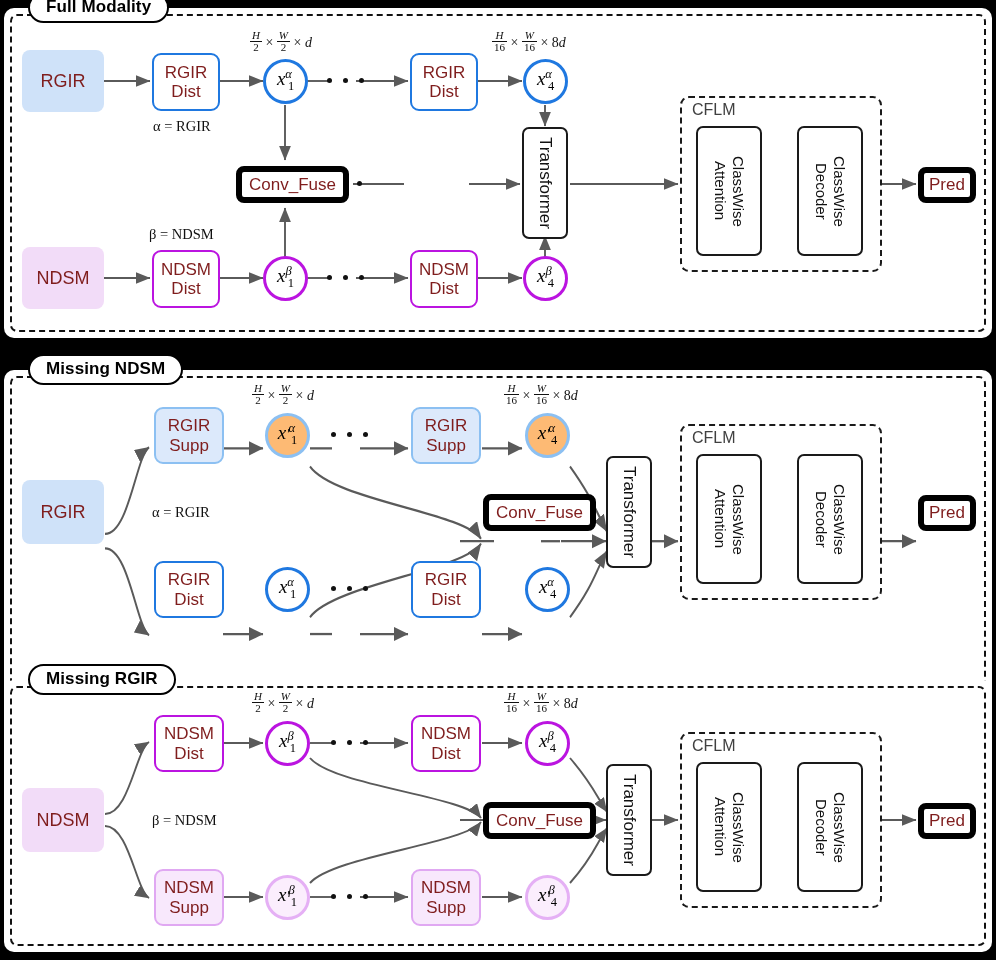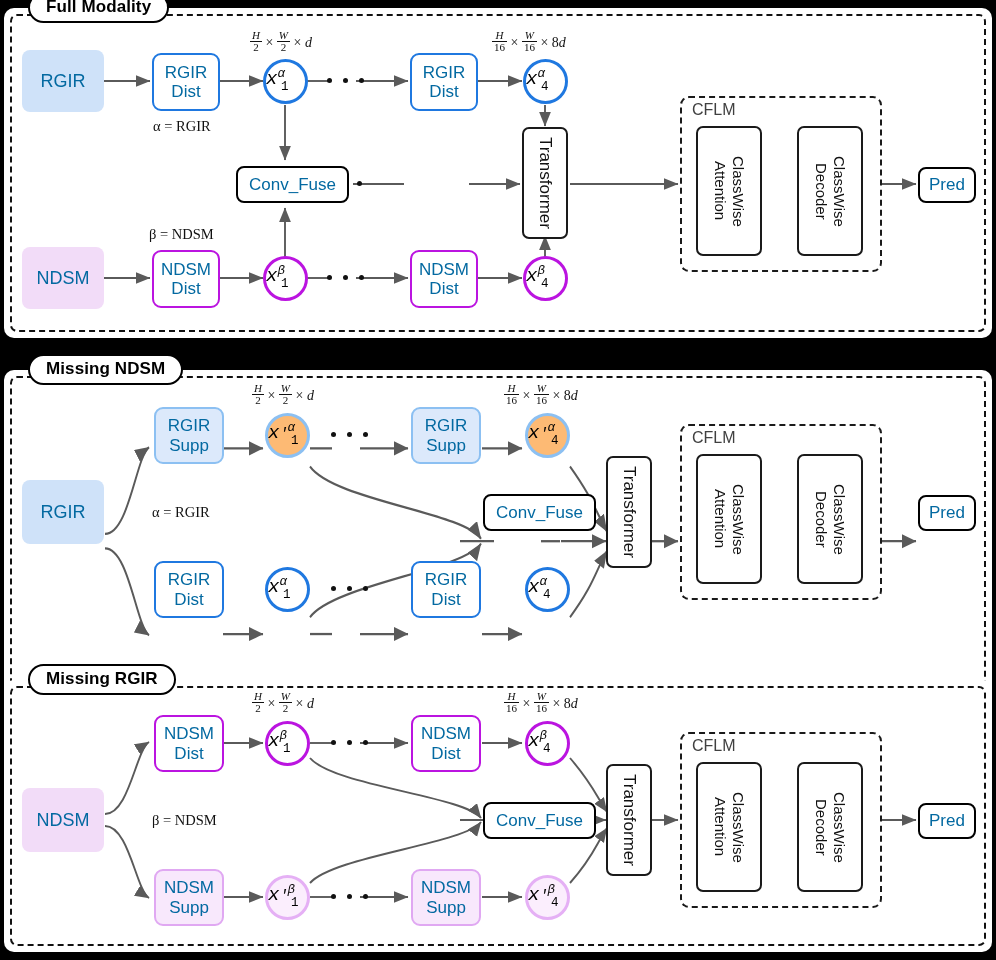--- a/index.html
+++ b/index.html
@@ -24,41 +24,41 @@
     padding:3px 16px 4px 16px;
     font-size:17px;font-weight:bold;color:#000;
     letter-spacing:.1px;z-index:30;white-space:nowrap;
   }
   .stage{position:absolute;inset:0;}
 
   
   .node{
     position:absolute;box-sizing:border-box;
     display:flex;flex-direction:column;align-items:center;justify-content:center;
-    font-size:17px;color:#0369a1;line-height:1.12;text-align:center;
+    font-size:17px;color:#7f1d1d;line-height:1.12;text-align:center;
     background:#fff;
   }
   .inputblk{border-radius:8px;border:none;font-size:18px;}
   .in-rgir{background:#cfe2f9;}
   .in-ndsm{background:#f2dcf8;}
 
   .mod{border-radius:9px;border-width:2.6px;border-style:solid;}
   .mod.blue{border-color:#1f78e0;background:#fff;}
   .mod.purple{border-color:#bb14e0;background:#fff;}
   .mod.blue-supp{border-color:#8cc0f2;background:#dce9fb;}
   .mod.purple-supp{border-color:#e0a8f2;background:#f8e8fc;}
 
-  .plain{border:2px solid #000000;border-radius:8px;font-size:17px;}
+  .plain{border:6px solid #000000;border-radius:8px;font-size:17px;}
 
   
   .circ{
     position:absolute;border-radius:50%;box-sizing:border-box;
-    display:flex;align-items:center;
+    display:flex;align-items:center;justify-content:center;
     background:#fff;border-width:3px;border-style:solid;
-    font-family:Liberation Mono, monospace;
+    font-family:Liberation Serif, serif;
   }
   .circ.blue{border-color:#1f78e0;}
   .circ.purple{border-color:#bb14e0;}
   .circ.blue-supp{border-color:#8cc0f2;background:#fdba74;}
   .circ.purple-supp{border-color:#e5b0f5;background:#fbeefd;}
 
   .var{font-size:19px;font-style:italic;position:relative;top:-1px;}
   .var .sup{font-size:12.5px;vertical-align:super;font-style:italic;}
   .var .sub{font-size:12.5px;vertical-align:sub;font-style:normal;margin-left:-4px;}
   .var .pr{font-style:italic;font-size:15px;letter-spacing:-1px;}

